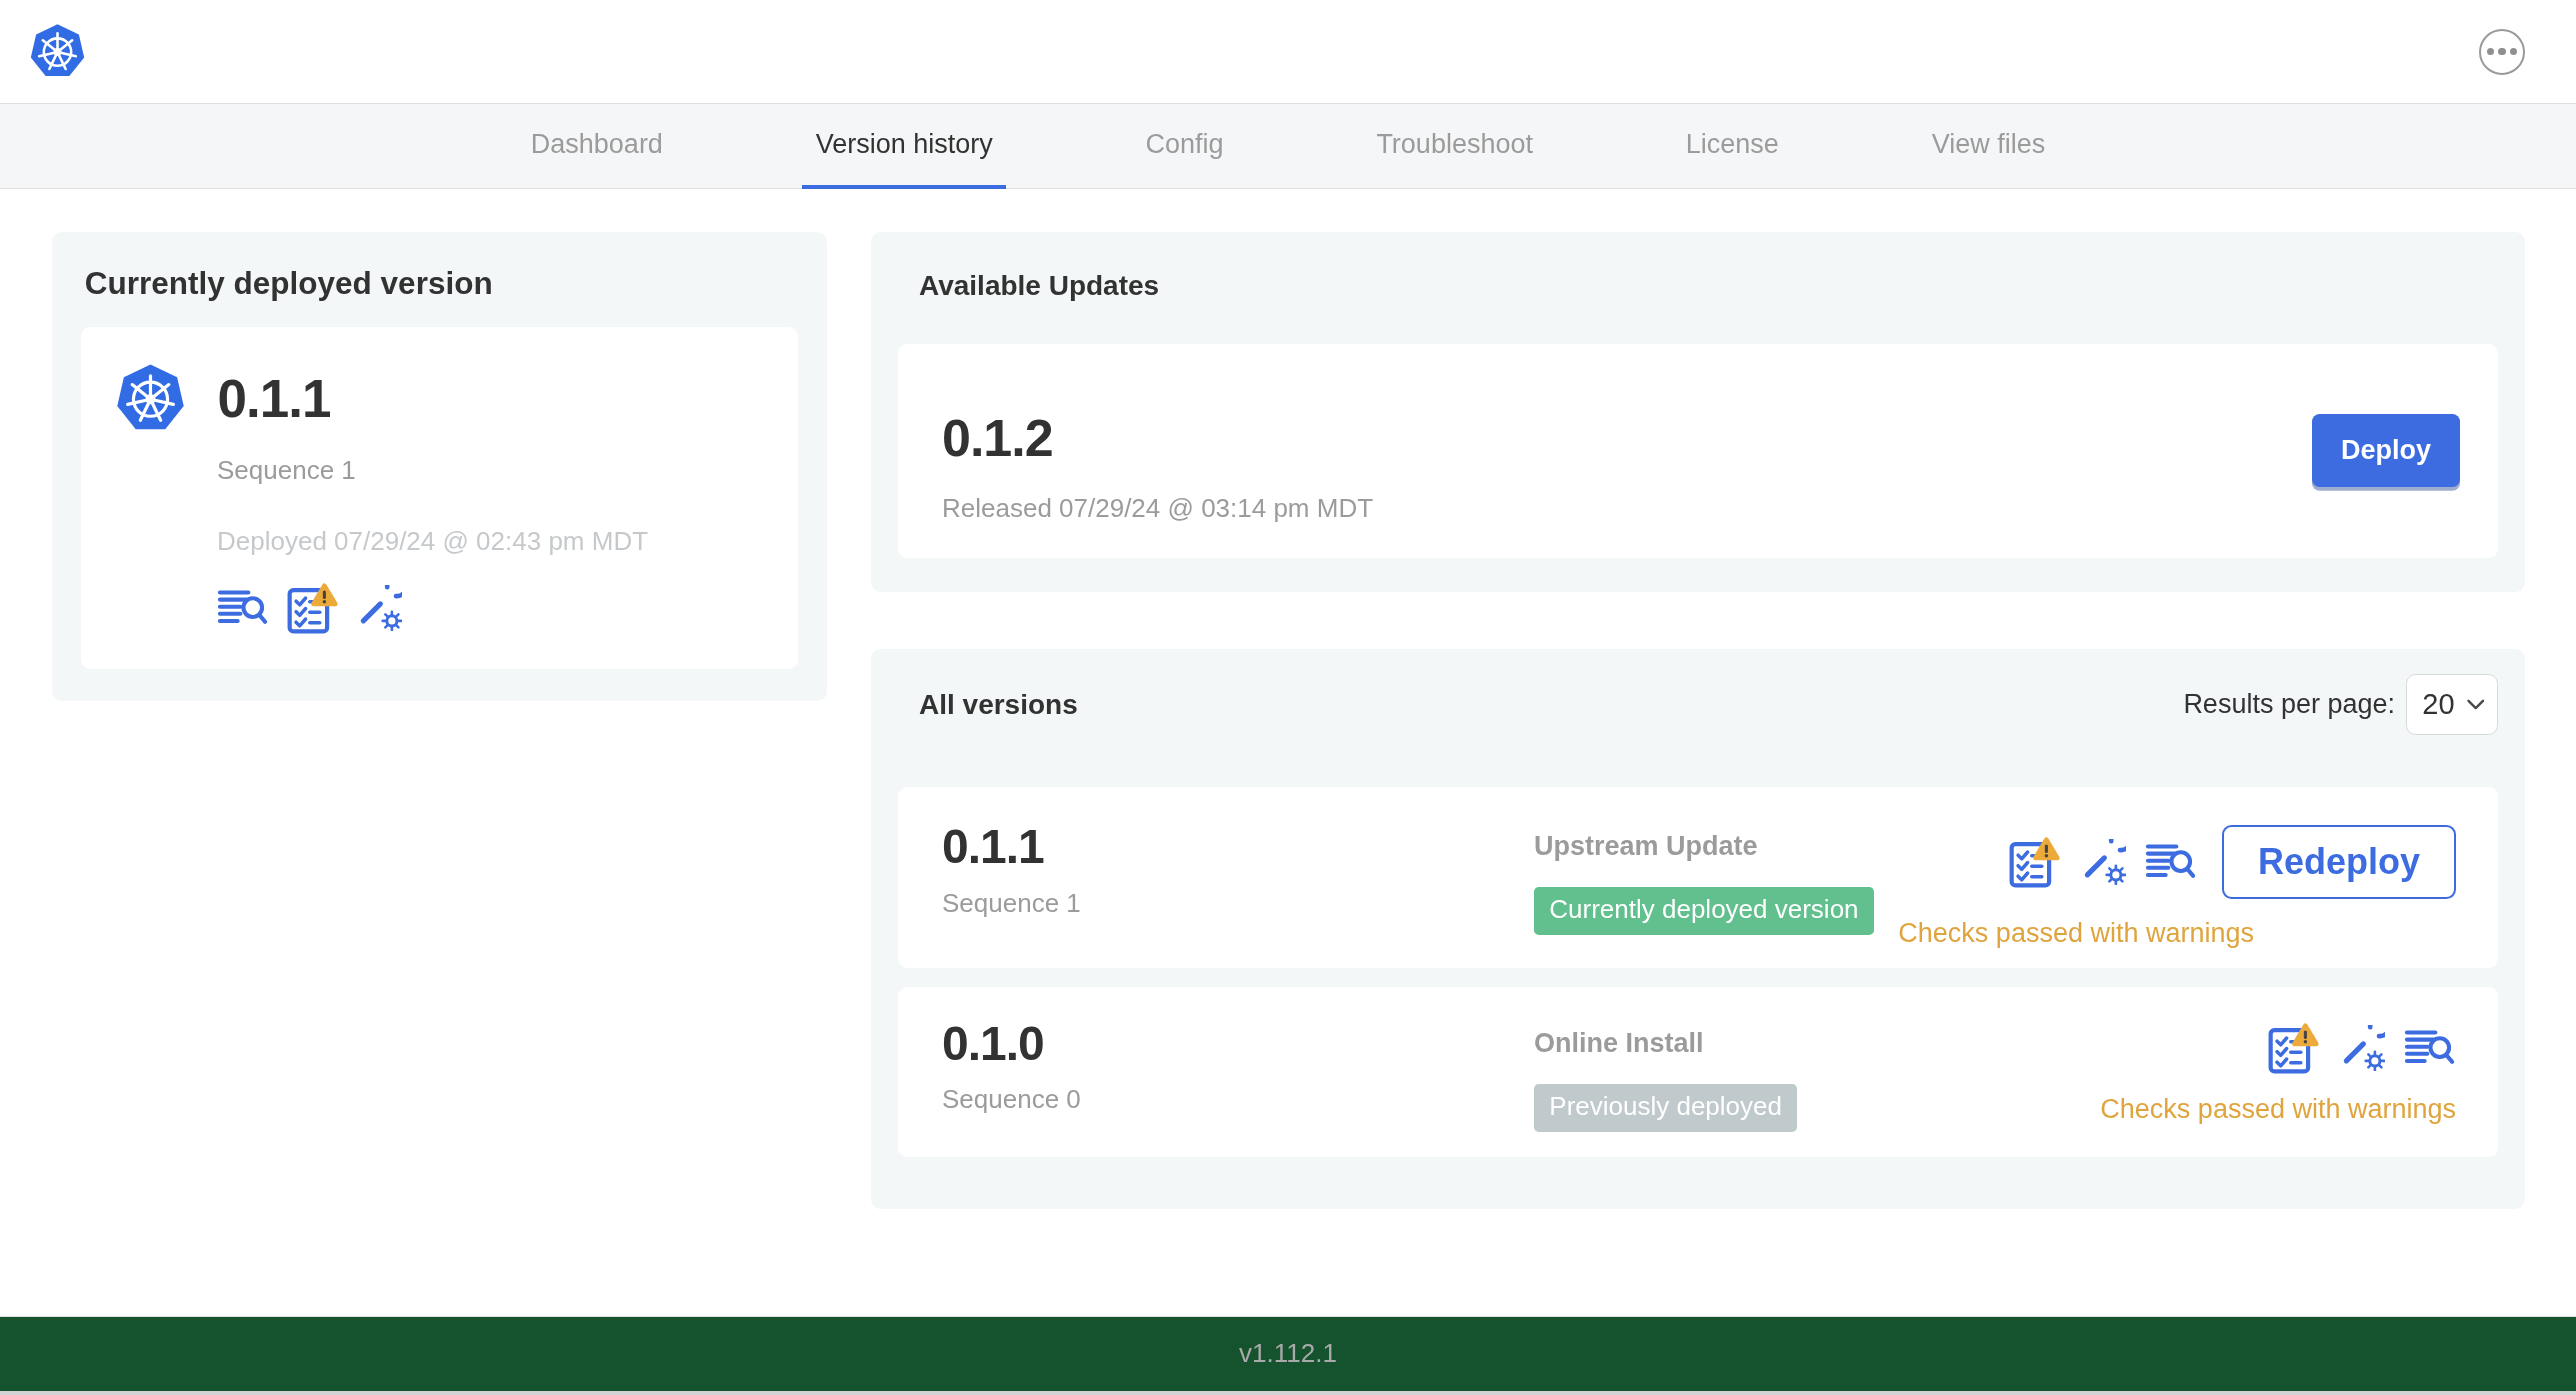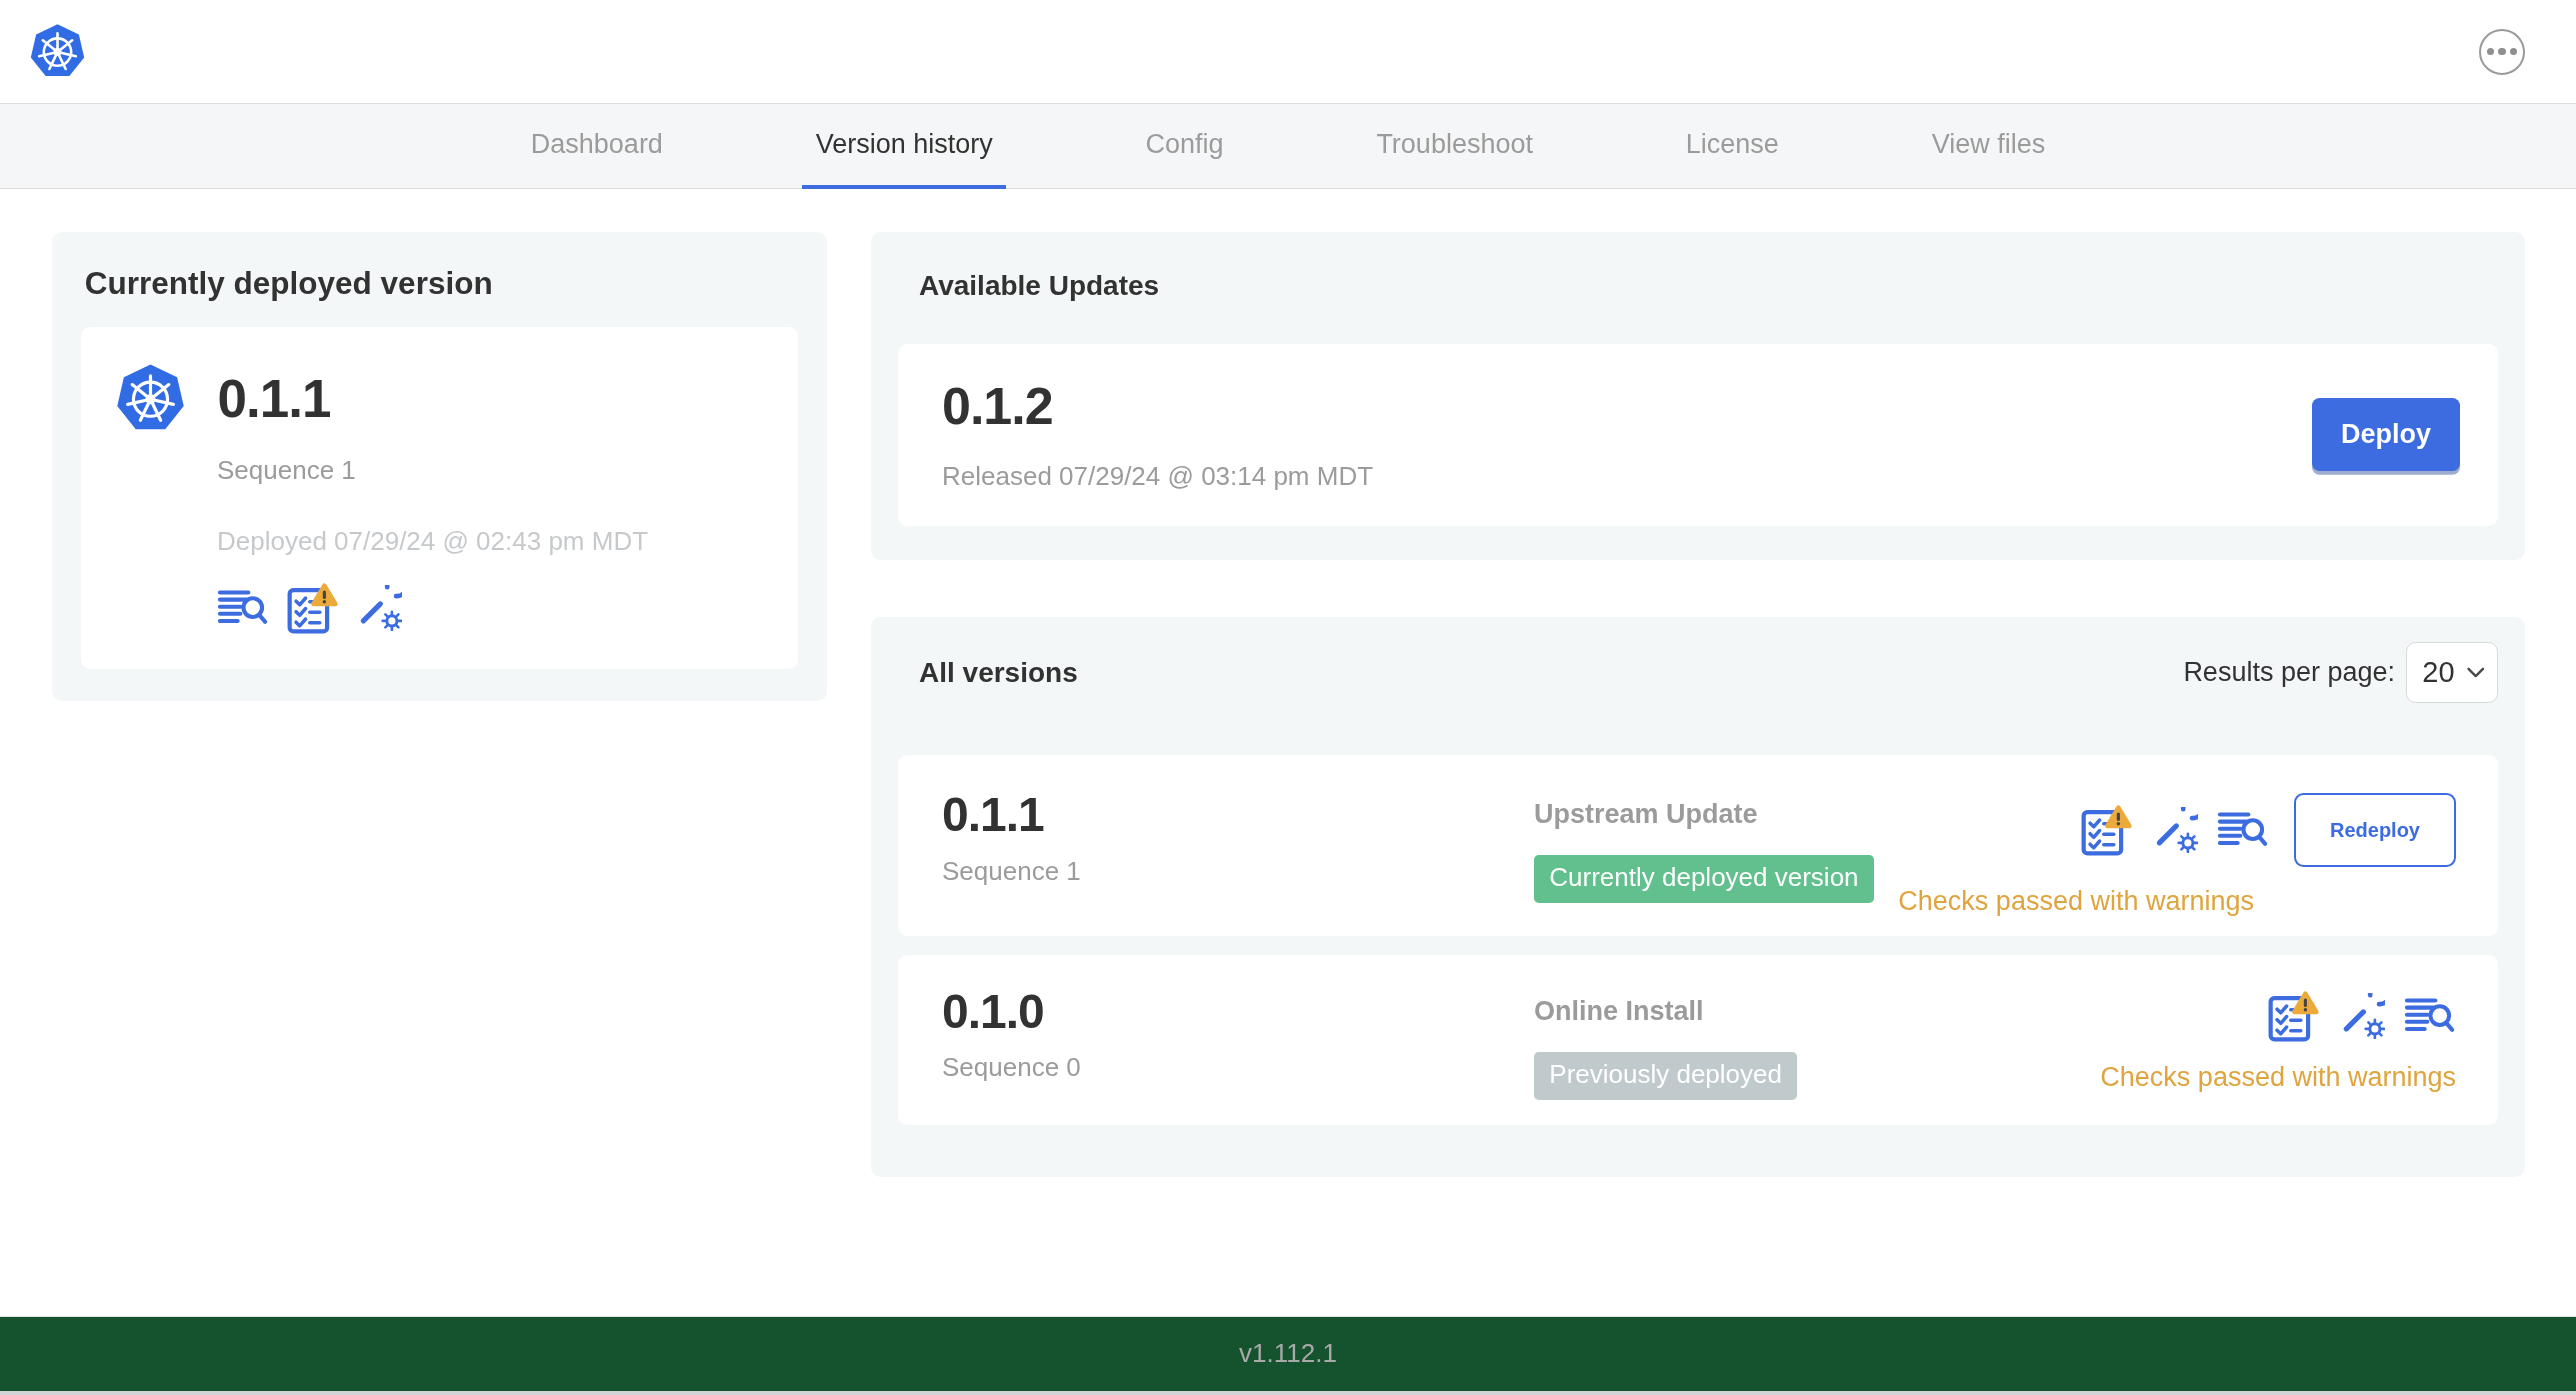--- a/index.html
+++ b/index.html
@@ -100,21 +100,21 @@
   .right-col { flex: 1 1 auto; display: flex; flex-direction: column; gap: 57px; }
 
   .updates-panel { padding: 25px 27px 34px 27px; }
   .panel-title { font-size: 28px; font-weight: 700; color: #323232; margin: 13.4px 0 0 21px; }
   .update-card {
     background: #fff; border-radius: 9.5px;
     margin-top: 42px;
     padding: 32px 38px 34px 44px;
     display: flex; align-items: center;
   }
-  .update-card .info { flex: 1; }
+  .update-card .info { flex: 1; margin-top: 32px; }
   .version-mid { font-size: 52px; font-weight: 700; color: #323232; letter-spacing: -1px; }
   .released-line { font-size: 26px; color: #9b9b9b; margin-top: 25px; }
   .released-line b { font-weight: 400; color: #9b9b9b; }
   .btn-primary {
     background: #3c6ce0; color: #fff;
     font-size: 27px; font-weight: 700;
     border: none; border-radius: 7.6px;
     padding: 0 29px; height: 73px;
     box-shadow: 0 3.8px 0 rgba(40, 70, 150, 0.45);
     cursor: pointer;
@@ -161,21 +161,21 @@
     border-radius: 4.8px;
     white-space: nowrap;
   }
   .badge.success { background: #61c08e; }
   .badge.muted { background: #c0cacd; }
   .vr-right { display: flex; flex-direction: column; align-items: flex-end; padding-top: 5.7px; }
   .vr-actions { display: flex; align-items: center; gap: 19px; }
   .vr-actions svg { display: block; cursor: pointer; }
   .btn-outline {
     background: #fff; color: #3c6ce0;
-    font-size: 20px; font-weight: 700;
+    font-size: 36px; font-weight: 700;
     border: 2.9px solid #3c6ce0; border-radius: 9.5px;
     height: 74px; padding: 0 34px;
     margin-left: 5.7px;
     cursor: pointer;
     font-family: inherit;
   }
   .checks-text { font-size: 27px; color: #dfa43d; margin-top: 19px; }
   .checks-text.offset { margin-right: 202px; }
 
   

